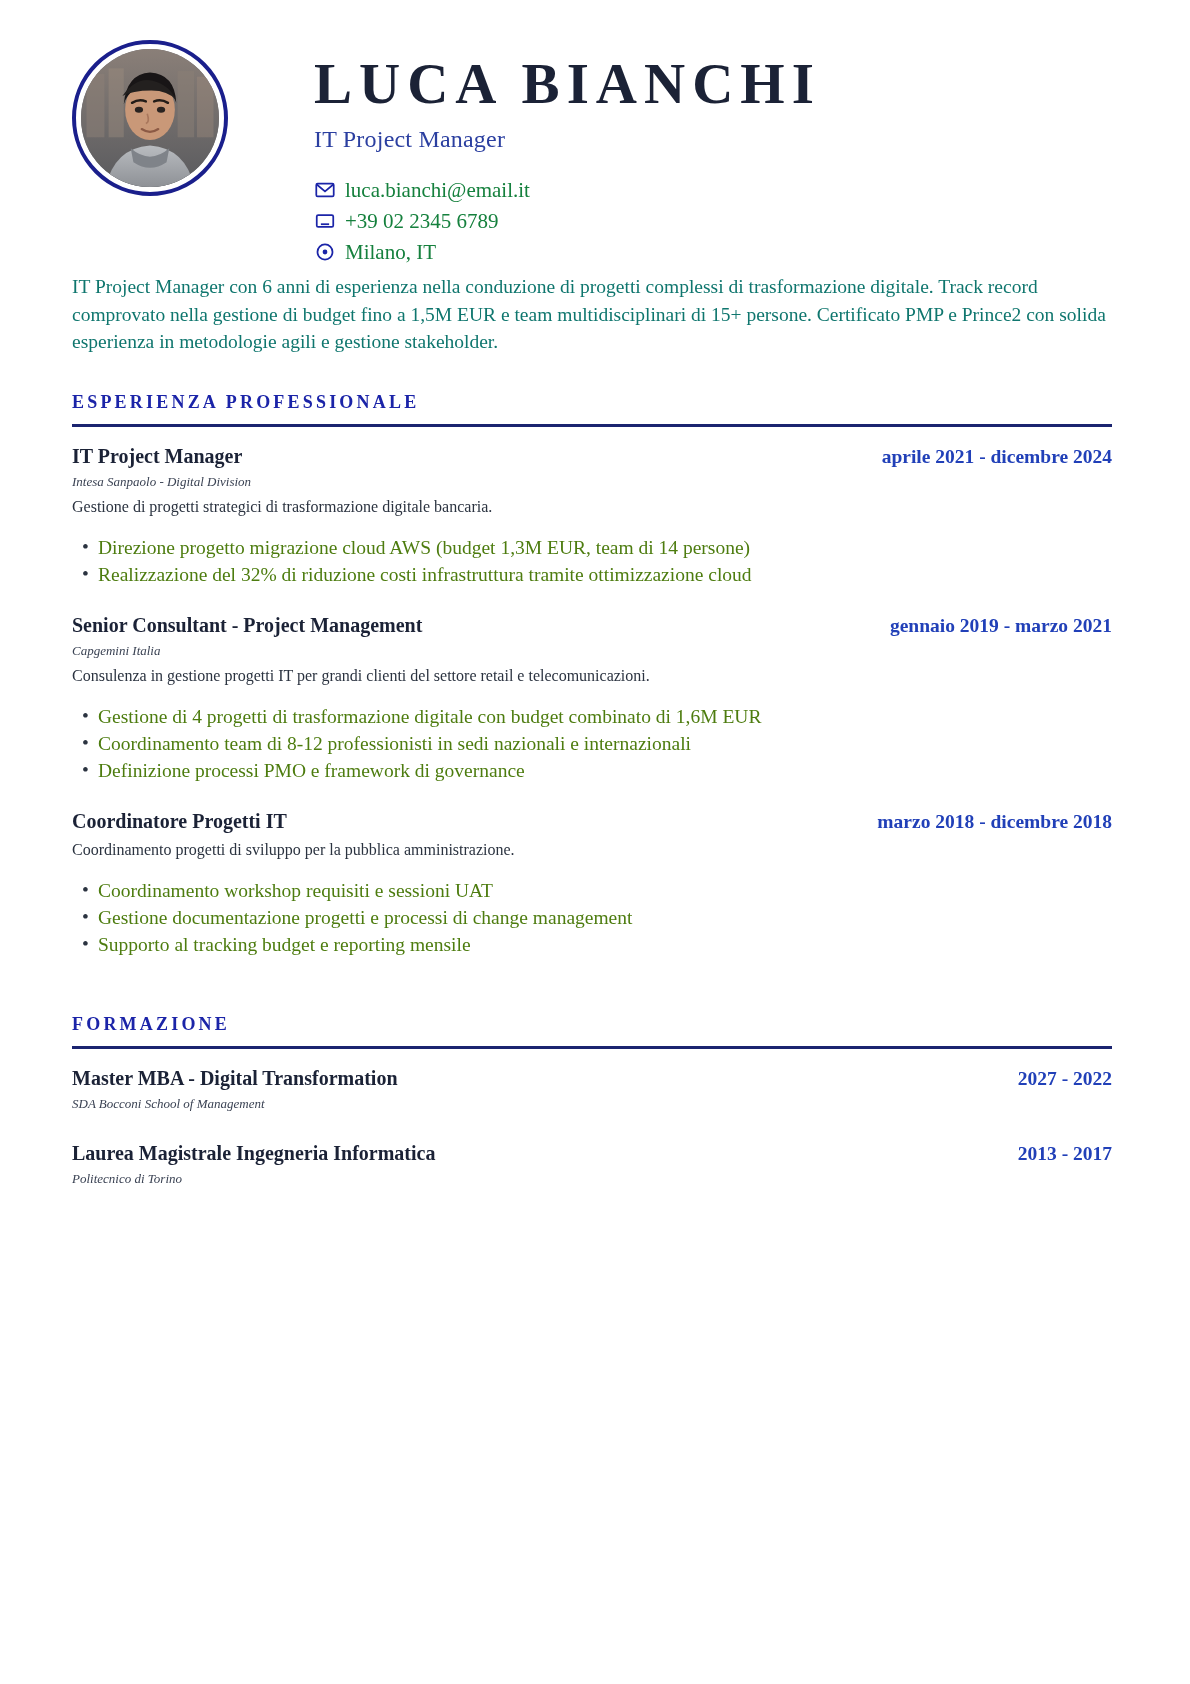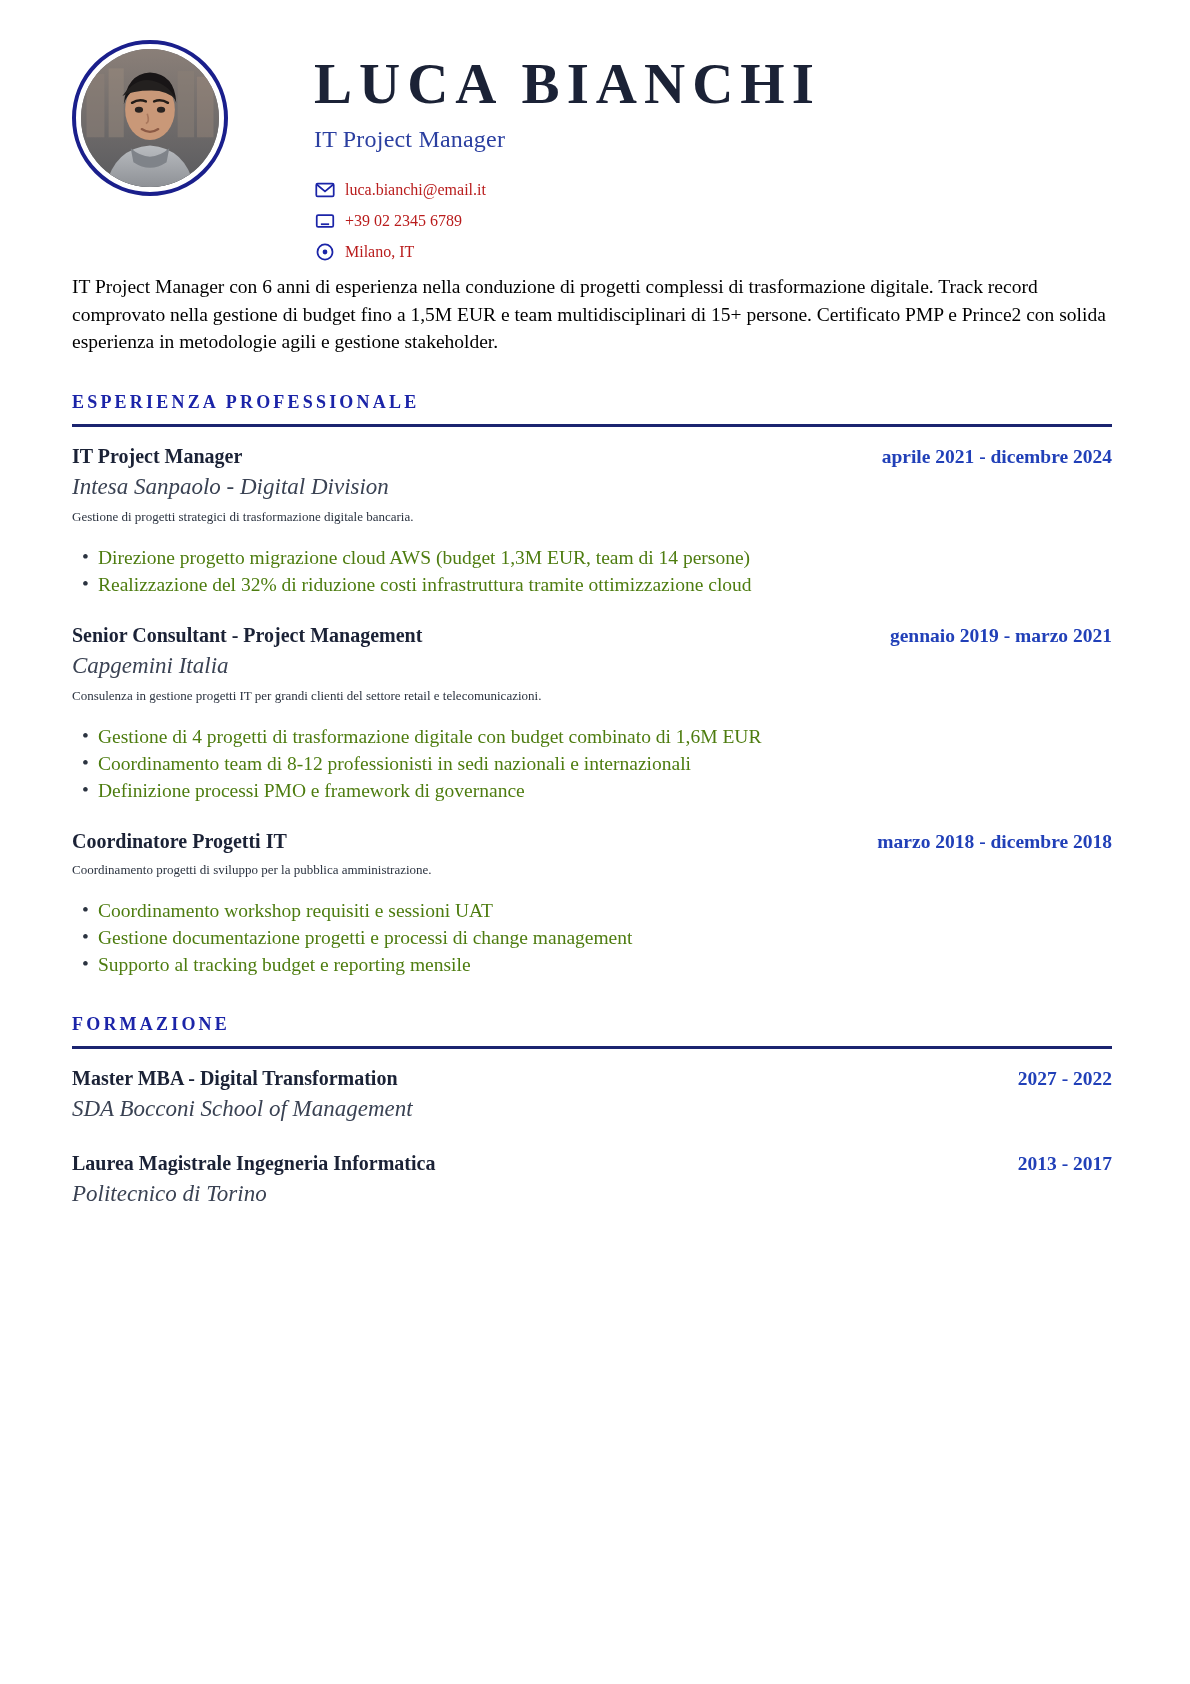--- a/index.html
+++ b/index.html
@@ -81,42 +81,42 @@
     padding-top: 12px;
     letter-spacing: 0.2px;
   }
   .contacts {
     padding-top: 22px;
   }
   .contact-row {
     display: flex;
     align-items: center;
     height: 31px;
-    font-size: 16px;
-    color: #b91c1c;
+    font-size: 21px;
+    color: #15803d;
     text-align: center;
   }
   .contact-row .ic {
     width: 22px;
     height: 22px;
     margin-right: 9px;
     flex: 0 0 22px;
     display: block;
   }
   .contact-row .ic svg { display: block; width: 22px; height: 22px; }
 
   
   .summary {
     position: absolute;
     left: 62px;
     top: 263px;
     width: 1040px;
     font-size: 19.5px;
     line-height: 27.5px;
-    color: #000000;
+    color: #0f766e;
   }
 
   
   .section-head {
     font-size: 18px;
     font-weight: bold;
     color: #1b24a8;
     letter-spacing: 3.2px;
     padding-bottom: 11px;
   }
@@ -147,27 +147,27 @@
     font-weight: bold;
     color: #1b2236;
   }
   .entry-date {
     font-size: 19.5px;
     font-weight: bold;
     color: #2140b8;
     white-space: nowrap;
   }
   .entry-org {
-    font-size: 23px;
+    font-size: 13px;
     font-style: italic;
     color: #3a4253;
     padding-top: 6px;
   }
   .entry-desc {
-    font-size: 13px;
+    font-size: 16px;
     color: #2b3340;
     padding-top: 4px;
     line-height: 26px;
   }
   .bullets {
     list-style: none;
     margin: 0;
     padding: 14px 0 0 10px;
   }
   .bullets li {

